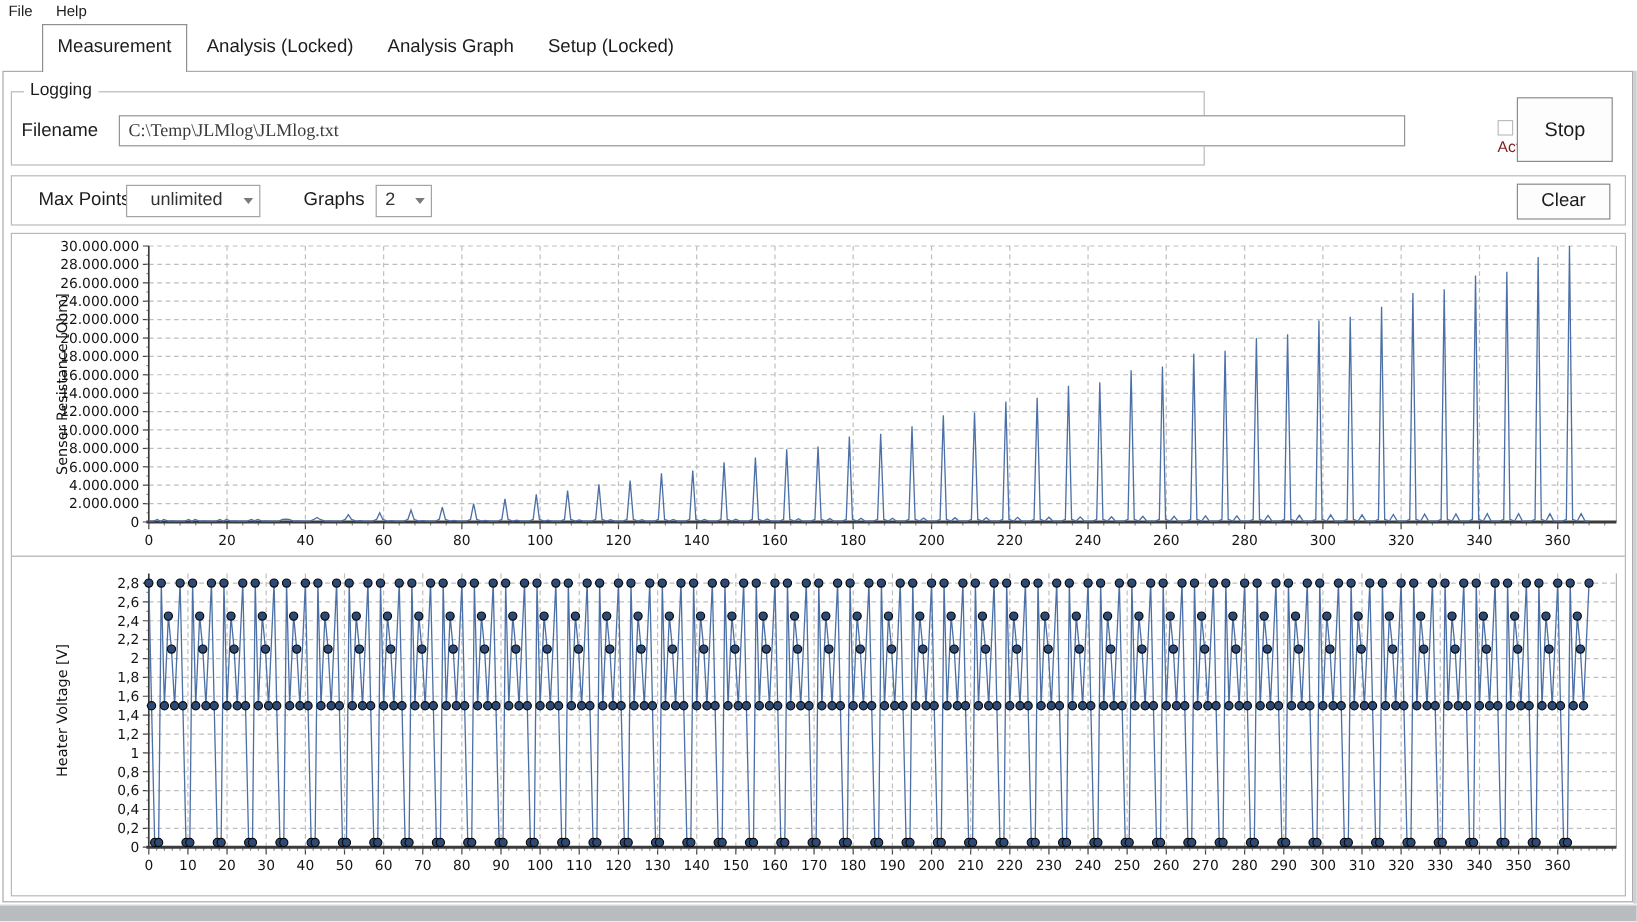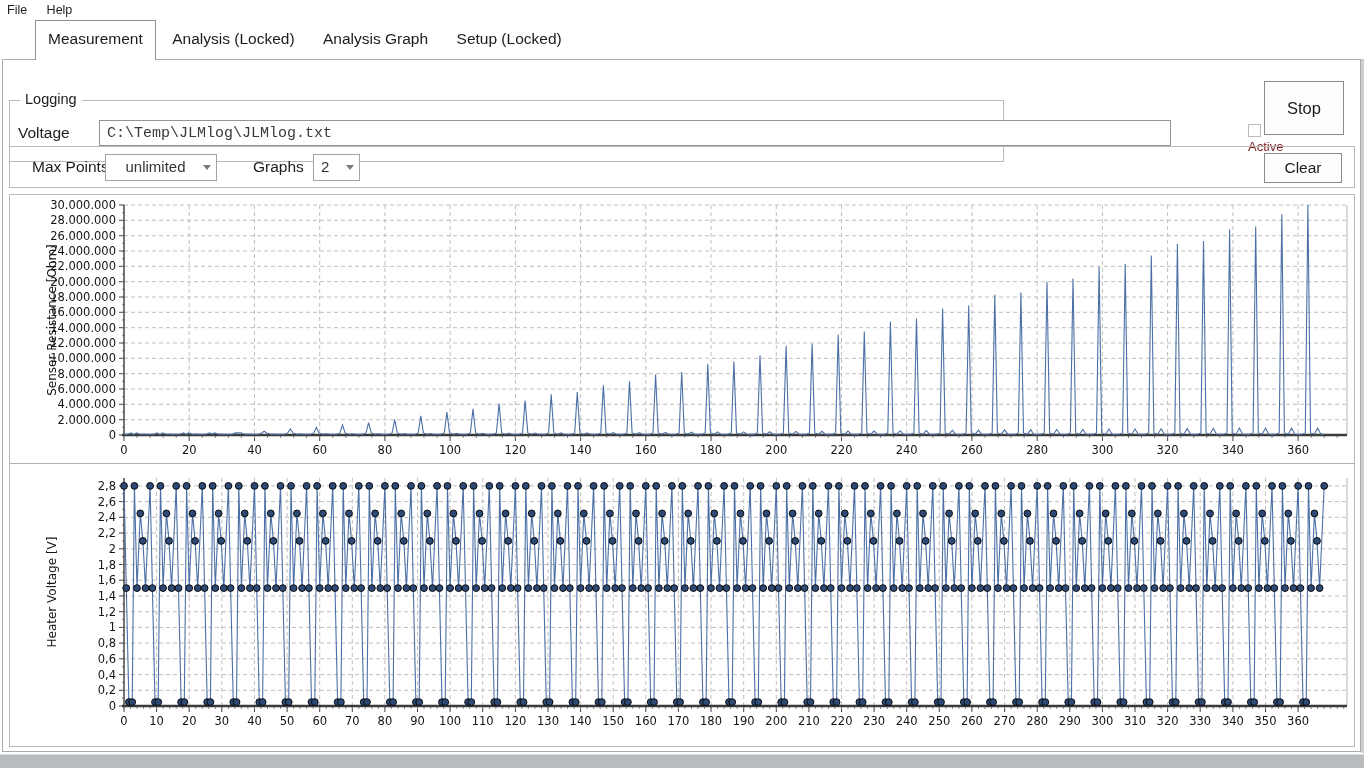--- a/index.html
+++ b/index.html
@@ -15,27 +15,27 @@
   #tabstrip { position:absolute; left:0; top:20px; width:100%; height:40px;margin-left:32px; }
   .tab { display:inline-block; font-size:15.5px; padding:9px 12px 8px 12px; color:#1c1c1c; }
   .tab.active { background:#fff; border:1px solid #8f8f8f; border-bottom:none; position:relative; z-index:3; margin-left:3px; height:40px; }
 
   
   #tabpage { position:absolute; left:2px; top:59px; width:1359px; height:693px;
              background:#fff; border:1px solid #ababab; }
 
   
   #logging-box { position:absolute; left:6px; top:16px; width:995px; height:62px;
-                 border:1px solid #b9b9b9;margin-top:24px; }
+                 border:1px solid #b9b9b9; }
   #logging-label { position:absolute; top:-10px; left:10px; background:#fff; padding:0 5px;
                    font-size:14.5px; }
   #filename-label { position:absolute; left:8px; top:23px; font-size:15.5px; }
   #filename-input { position:absolute; left:89px; top:19px; width:1072px; height:26px;
                     border:1px solid #949494; font-size:15px; color:#3a3a3a; padding:0 7px;
-                    font-family:Liberation Mono, monospace; background:#fff; }
+                    font-family:Liberation Serif, serif; background:#fff; }
   #active-wrap { position:absolute; left:1238px; top:23px; color:#7f1d1d; font-size:13px; }
   #active-checkbox { display:inline-block; width:13px; height:13px; border:1px solid #bcbcbc;
                      background:#fff; vertical-align:-1px; margin-right:5px; }
 
   .btn { position:absolute; background:#fdfdfd; border:1px solid #8c8c8c; font-size:16px;
          color:#1c1c1c; text-align:center; font-family:"Liberation Sans","DejaVu Sans",sans-serif; }
   #stop-button { left:1261px; top:21px; width:80px; height:54px; font-size:16.5px; }
   #clear-button { right:12px; top:6px; width:78px; height:30px; font-size:15.5px; }
 
   
@@ -82,21 +82,21 @@
     <span class="tab active">Measurement</span>
     <span class="tab">Analysis (Locked)</span>
     <span class="tab">Analysis Graph</span>
     <span class="tab">Setup (Locked)</span>
   </div>
 
   <div id="tabpage">
 
     <div id="logging-box">
       <span id="logging-label">Logging</span>
-      <span id="filename-label">Voltage</span>
+      <span id="filename-label">Filename</span>
       <input id="filename-input" type="text" value="C:\Temp\JLMlog\JLMlog.txt" style="">
       <span id="active-wrap">
         <span id="active-checkbox"></span><span>Active</span>
       </span>
     </div>
     <button class="btn" id="stop-button">Stop</button>
 
     <div id="controls-panel">
       <span id="maxpoints-label">Max Points</span>
       <span class="dropdown" id="maxpoints-select">

